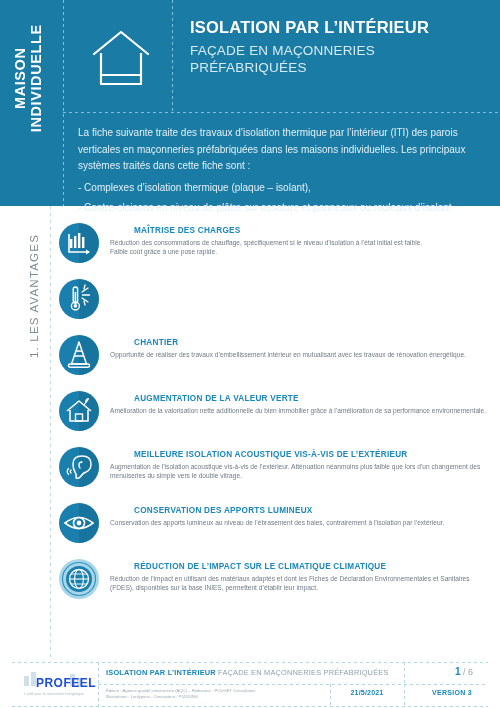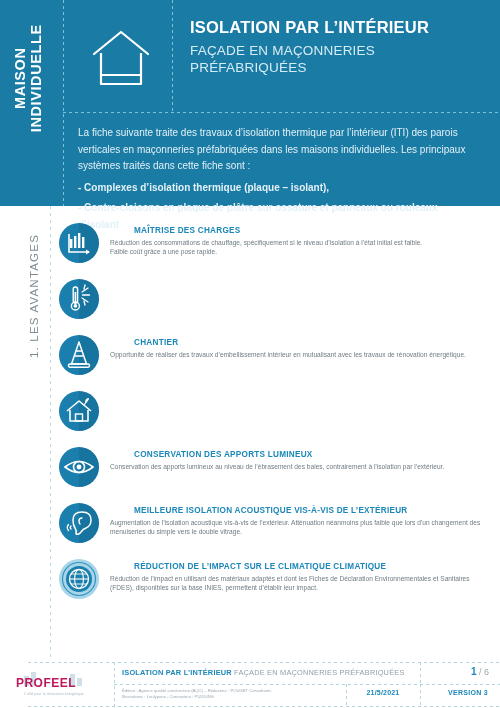--- a/index.html
+++ b/index.html
@@ -40,21 +40,21 @@
   }
   .hdr-sub {
     color:#d6ecf5; font-size:13.5px; line-height:1.22; letter-spacing:0.2px;
   }
 
   .intro {
     position:absolute; left:78px; top:125px; width:400px;
     color:#e3f1f8; font-size:10px; line-height:1.65;
   }
   .intro p { margin-bottom:5px; }
-  .intro p.bullet { margin-bottom:4px;font-weight:bold; }
+  .intro p.bullet { margin-bottom:4px; }
 
   
   .side-label {
     position:absolute; left:-36px; top:290px; width:140px;
     transform:rotate(-90deg);
     color:#7d8c94; font-size:11.5px; letter-spacing:1.2px; text-align:center;
   }
   .side-dash {
     position:absolute; left:50px; top:206px; width:1px; height:452px;
     background:repeating-linear-gradient(to bottom,#bcd9e6 0 3px,transparent 3px 7px);
@@ -69,21 +69,21 @@
   .adv-ico { flex:0 0 42px; width:42px; height:42px; margin-right:10px; }
   .adv-body { flex:1; padding-top:4px; }
   .adv-title {
     color:#1b87b8; font-weight:bold; font-size:8.2px; letter-spacing:0.25px;
     margin-bottom:3px;
     padding-left:24px;
   }
   .adv-desc { color:#6f7c84; font-size:6.6px; line-height:1.42; }
 
   
-  .footer { position:absolute; left:0; top:660px; width:454px; height:48px;margin-left:16px; }
+  .footer { position:absolute; left:0; top:660px; width:454px; height:48px; }
   .f-line-top { position:absolute; left:12px; top:2px; width:476px; height:1px;
     background:repeating-linear-gradient(to right,#b3d4e3 0 3px,transparent 3px 6px); }
   .f-line-bot { position:absolute; left:12px; top:46px; width:476px; height:1px;
     background:repeating-linear-gradient(to right,#b3d4e3 0 3px,transparent 3px 6px); }
   .f-line-mid { position:absolute; left:98px; top:24px; width:390px; height:1px;
     background:repeating-linear-gradient(to right,#b3d4e3 0 3px,transparent 3px 6px); }
   .f-v1 { position:absolute; left:98px; top:2px; width:1px; height:44px;
     background:repeating-linear-gradient(to bottom,#b3d4e3 0 3px,transparent 3px 6px); }
   .f-v2 { position:absolute; left:404px; top:2px; width:1px; height:22px;
     background:repeating-linear-gradient(to bottom,#b3d4e3 0 3px,transparent 3px 6px); }
@@ -99,22 +99,22 @@
     color:#9aa9b2; line-height:1.45; }
   .f-page { position:absolute; left:416px; top:6px; width:96px; text-align:center;
     font-size:9px; color:#9aa9b2; }
   .f-page b { color:#1b87b8; font-size:10px; }
   .f-date { position:absolute; left:330px; top:29px; width:74px; text-align:center;
     font-size:7px; font-weight:bold; color:#1b87b8; letter-spacing:0.2px; }
   .f-version { position:absolute; left:404px; top:29px; width:96px; text-align:center;
     font-size:7px; font-weight:bold; color:#1b87b8; letter-spacing:0.3px; }
 
   .logo { position:absolute; left:14px; top:670px; width:80px; height:32px; }
-  .logo-text { position:absolute; left:6px; top:676px; width:80px; text-align:center;
-    font-size:12px; font-weight:bold; color:#be185d; letter-spacing:0.5px; }
+  .logo-text { position:absolute; left:26px; top:676px; width:80px; text-align:center;
+    font-size:12px; font-weight:bold; color:#1d4ed8; letter-spacing:0.5px; }
   .logo-tag { position:absolute; left:14px; top:692px; width:80px; text-align:center;
     font-size:3.2px; color:#9fb3bd; letter-spacing:0.2px; }
 </style>
 </head>
 <body>
 
 <div class="header">
   <div class="hdr-dash-v1"></div>
   <div class="hdr-dash-v2"></div>
   <div class="hdr-dash-h"></div>
@@ -131,21 +131,21 @@
   </svg>
 
   <div class="hdr-titles">
     <div class="hdr-title">ISOLATION PAR L’INTÉRIEUR</div>
     <div class="hdr-sub">FAÇADE EN MAÇONNERIES PRÉFABRIQUÉES</div>
   </div>
 
   <div class="intro">
     <p>La fiche suivante traite des travaux d’isolation thermique par l’intérieur (ITI) des parois verticales en maçonneries préfabriquées dans les maisons individuelles. Les principaux systèmes traités dans cette fiche sont :</p>
     <p class="bullet">- Complexes d’isolation thermique (plaque – isolant),</p>
-    <p class="bullet">- Contre-cloisons en plaque de plâtre sur ossature et panneaux ou rouleaux d’isolant</p>
+    <p class="bullet">- Contre-cloisons en niveau de plâtre sur ossature et panneaux ou rouleaux d’isolant</p>
   </div>
 </div>
 
 <div class="side-dash"></div>
 <div class="side-label">1. LES AVANTAGES</div>
 
 <div class="adv-list">
 
   <div class="adv">
     <svg class="adv-ico" viewBox="0 0 42 42">
@@ -201,50 +201,54 @@
   <div class="adv">
     <svg class="adv-ico" viewBox="0 0 42 42">
       <circle cx="21" cy="21" r="20" fill="#1b7fae"></circle>
       <path d="M21 1a20 20 0 0 1 0 40z" fill="#15698f" opacity=".45"></path>
       <path d="M9 21 L21 11 L33 21" fill="none" stroke="#fff" stroke-width="1.6" stroke-linejoin="round"></path>
       <path d="M12 20 L12 31 L30 31 L30 20" fill="none" stroke="#fff" stroke-width="1.6" stroke-linejoin="round"></path>
       <rect x="17.5" y="24" width="7" height="7" fill="none" stroke="#fff" stroke-width="1.4"></rect>
       <path d="M27 13 q4-2 4-5 q-4 0-4 5z" fill="#fff"></path>
       <line x1="26" y1="15" x2="29" y2="11" stroke="#fff" stroke-width="1.2"></line>
     </svg>
-  </div>
-
-  <div class="adv">
-    <svg class="adv-ico" viewBox="0 0 42 42">
-      <circle cx="21" cy="21" r="20" fill="#1b7fae"></circle>
-      <path d="M21 1a20 20 0 0 1 0 40z" fill="#15698f" opacity=".45"></path>
-      <path d="M7 21 q14-11 28 0 q-14 11-28 0z" fill="none" stroke="#fff" stroke-width="1.6"></path>
-      <circle cx="21" cy="21" r="5.5" fill="none" stroke="#fff" stroke-width="1.6"></circle>
-      <circle cx="21" cy="21" r="2.4" fill="#fff"></circle>
-    </svg>
-    <div class="adv-body">
-      <div class="adv-title">CONSERVATION DES APPORTS LUMINEUX</div>
-      <div class="adv-desc">Conservation des apports lumineux au niveau de l’ébrasement des baies, contrairement à l’isolation par l’extérieur.</div>
+    <div class="adv-body">
+      <div class="adv-title">AUGMENTATION DE LA VALEUR VERTE</div>
+      <div class="adv-desc">Amélioration de la valorisation nette additionnelle du bien immobilier grâce à l’amélioration de sa performance environnementale.</div>
     </div>
   </div>
 
   <div class="adv">
     <svg class="adv-ico" viewBox="0 0 42 42">
       <circle cx="21" cy="21" r="20" fill="#1b7fae"></circle>
       <path d="M21 1a20 20 0 0 1 0 40z" fill="#15698f" opacity=".45"></path>
       <path d="M24 10 q-9 0-9 8 q0 5 2 8 q2 3 1 6 q3 1 5-2 q2-3 5-4 q5-2 5-8 q0-8-9-8z" fill="none" stroke="#fff" stroke-width="1.5" stroke-linejoin="round"></path>
       <path d="M24 16 q-3 0-3 3 q0 2 1 3" fill="none" stroke="#fff" stroke-width="1.4" stroke-linecap="round"></path>
       <g fill="none" stroke="#fff" stroke-width="1.3" stroke-linecap="round">
         <path d="M13 24 q-1.5 1.5 0 3"></path>
         <path d="M10.5 22.5 q-2.5 3 0 6"></path>
       </g>
     </svg>
     <div class="adv-body">
       <div class="adv-title">MEILLEURE ISOLATION ACOUSTIQUE VIS-À-VIS DE L’EXTÉRIEUR</div>
       <div class="adv-desc">Augmentation de l’isolation acoustique vis-à-vis de l’extérieur. Atténuation néanmoins plus faible que lors d’un changement des menuiseries du simple vers le double vitrage.</div>
+    </div>
+  </div>
+
+  <div class="adv">
+    <svg class="adv-ico" viewBox="0 0 42 42">
+      <circle cx="21" cy="21" r="20" fill="#1b7fae"></circle>
+      <path d="M21 1a20 20 0 0 1 0 40z" fill="#15698f" opacity=".45"></path>
+      <path d="M7 21 q14-11 28 0 q-14 11-28 0z" fill="none" stroke="#fff" stroke-width="1.6"></path>
+      <circle cx="21" cy="21" r="5.5" fill="none" stroke="#fff" stroke-width="1.6"></circle>
+      <circle cx="21" cy="21" r="2.4" fill="#fff"></circle>
+    </svg>
+    <div class="adv-body">
+      <div class="adv-title">CONSERVATION DES APPORTS LUMINEUX</div>
+      <div class="adv-desc">Conservation des apports lumineux au niveau de l’ébrasement des baies, contrairement à l’isolation par l’extérieur.</div>
     </div>
   </div>
 
   <div class="adv">
     <svg class="adv-ico" viewBox="0 0 42 42">
       <circle cx="21" cy="21" r="20" fill="#3fa3cc" opacity=".45"></circle>
       <circle cx="21" cy="21" r="16.5" fill="none" stroke="#2f94c2" stroke-width="1.2"></circle>
       <circle cx="21" cy="21" r="13" fill="#1b7fae"></circle>
       <circle cx="21" cy="21" r="9.5" fill="none" stroke="#fff" stroke-width="1.3"></circle>
       <ellipse cx="21" cy="21" rx="4.4" ry="9.5" fill="none" stroke="#fff" stroke-width="1.1"></ellipse>

